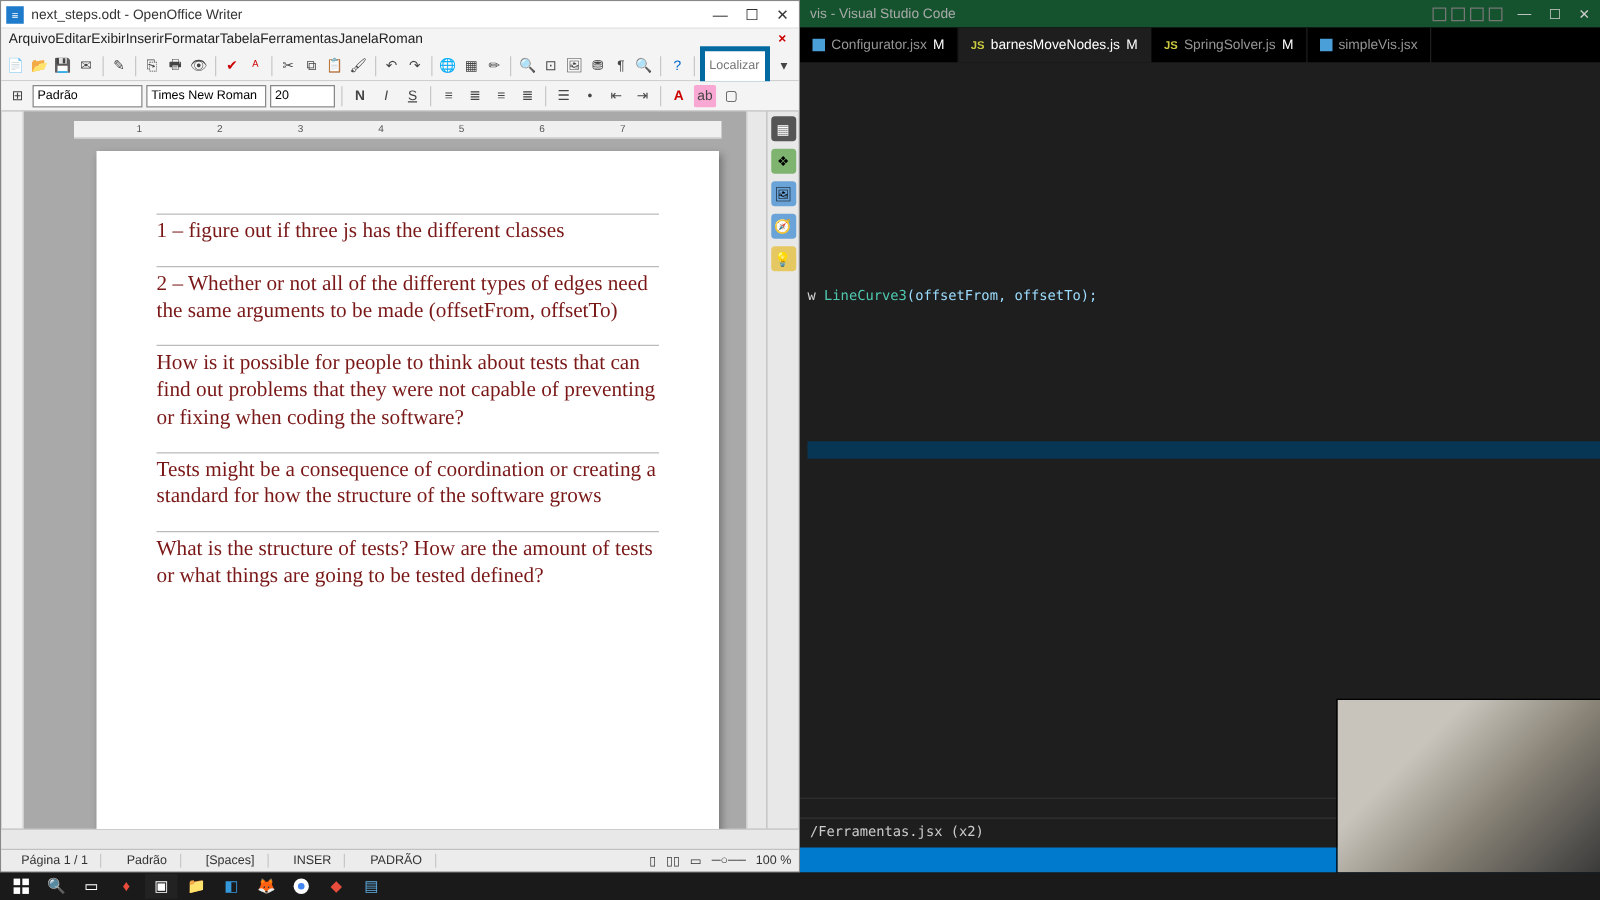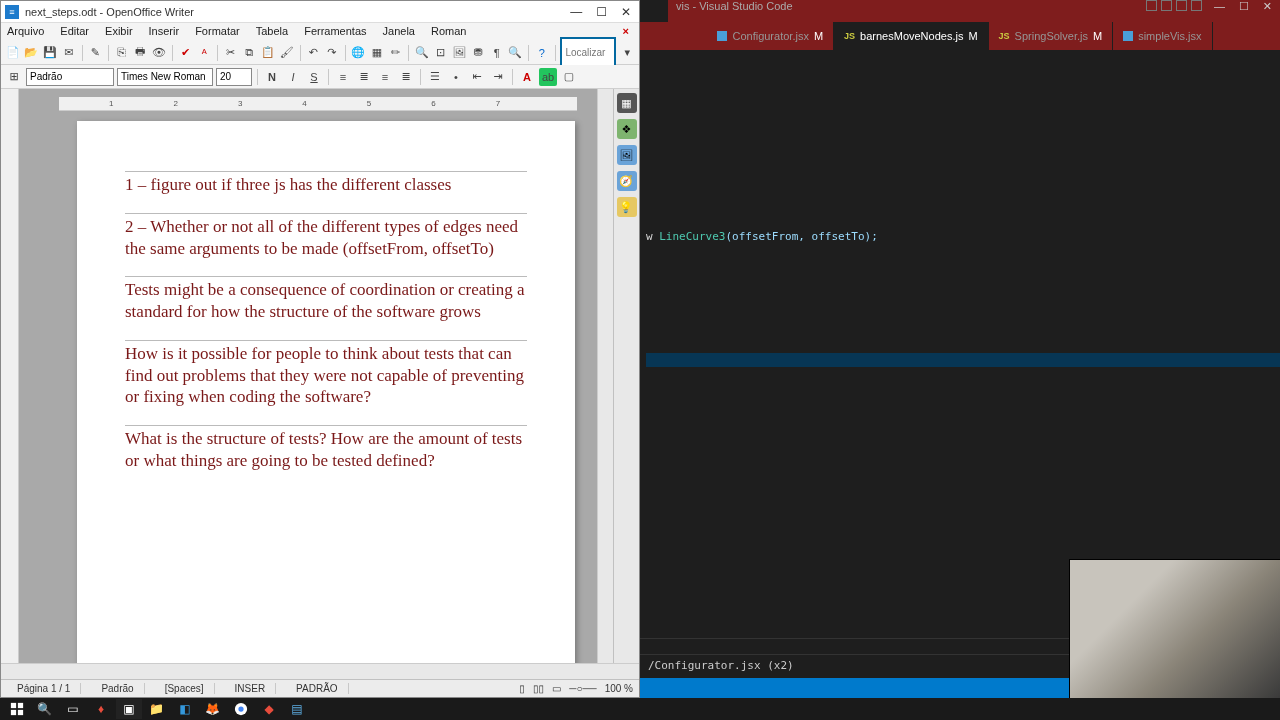--- a/index.html
+++ b/index.html
@@ -41,21 +41,21 @@
   align-items: center; justify-content: center;
   color: #fff; font-size: 9px;
 }
 .oo-title-controls { margin-left: auto; display: flex; gap: 14px; padding-right: 4px; }
 .oo-title-controls span { cursor: default; color: #333; font-size: 12px; }
 
 .oo-menubar {
   height: 18px;
   background: #f4f4f4;
   display: flex;
-  gap: 16px;
+  gap: 0;
   padding: 2px 6px;
   font-size: 11px;
   color: #222;
 }
 .oo-close-doc { margin-left: auto; color: #c00; font-weight: bold; padding-right: 4px; }
 
 .oo-toolbar {
   height: 24px;
   background: #f4f4f4;
   border-bottom: 1px solid #cfcfcf;
@@ -69,42 +69,42 @@
   display: inline-flex;
   align-items: center; justify-content: center;
   font-size: 11px;
   color: #444;
   border: 1px solid transparent;
   border-radius: 2px;
 }
 .tb-sep { width: 1px; height: 16px; background: #c8c8c8; margin: 0 2px; }
 .tb-input {
   height: 32px;
-  border: 2px solid #0369a1;
+  border: 4px solid #0369a1;
   background: #fff;
   font-size: 10px;
   padding: 0 3px;
 }
 
 .oo-formatbar {
   height: 24px;
   background: #f4f4f4;
   border-bottom: 1px solid #cfcfcf;
   display: flex;
   align-items: center;
   gap: 3px;
   padding: 0 4px;
 }
 .style-select, .font-select, .size-select {
   height: 18px; border: 1px solid #888; background: #fff;
   font-size: 10px; padding: 0 3px;
 }
 .style-select { width: 88px; }
 .font-select { width: 96px; }
-.size-select { width: 36px; }
+.size-select { width: 52px; }
 
 .oo-main {
   flex: 1;
   display: flex;
   background: #a9a9a9;
   position: relative;
   overflow: hidden;
 }
 .oo-vruler {
   width: 18px;
@@ -191,38 +191,37 @@
   position: absolute;
   left: 640px; top: 0;
   width: 640px; height: 698px;
   background: #1e1e1e;
   color: #ccc;
   display: flex;
   flex-direction: column;
 }
 .vs-titlebar {
   height: 22px;
-  background: #7f1d1d;
-  display: flex;
+  background: #14532d;
+  display: flex;
+  align-items: center;
   padding: 0 8px;
   font-size: 11px;
   color: #aaa;
-  margin-left: 28px;
 }
 .vs-title-icons { margin-left: auto; display: flex; gap: 4px; }
 .vs-dot { width: 11px; height: 11px; border: 1px solid #777; }
 .vs-win { margin-left: 12px; display: flex; gap: 14px; color: #ccc; }
 
 .vs-tabbar {
   height: 28px;
-  background: #7f1d1d;
+  background: #000000;
   display: flex;
   align-items: stretch;
   font-size: 11px;
-  justify-content: center;
 }
 .vs-tab {
   padding: 0 10px;
   display: flex;
   align-items: center;
   gap: 5px;
   color: #969696;
   border-right: 1px solid #1e1e1e;
 }
 .vs-tab.active { background: #1e1e1e; color: #fff; }
@@ -391,42 +390,42 @@
     <span class="tb-btn">≣</span>
     <span class="tb-sep"></span>
     <span class="tb-btn">☰</span>
     <span class="tb-btn">•</span>
     <span class="tb-btn">⇤</span>
     <span class="tb-btn">⇥</span>
     <span class="tb-sep"></span>
     <span class="tb-btn" style="color:#c00">
         <b>A</b>
       </span>
-    <span class="tb-btn" style="background:#22c55e">ab</span>
+    <span class="tb-btn" style="background:#f9a8d4">ab</span>
     <span class="tb-btn">▢</span>
   </div>
 
   <div class="oo-main">
     <div class="oo-vruler"></div>
     <div class="oo-page-area">
       <div class="oo-hruler">
         <span>1</span>
           <span>2</span>
           <span>3</span>
           <span>4</span>
           <span>5</span>
           <span>6</span>
           <span>7</span>
       </div>
       <div class="oo-page">
         <div class="doc-text">
           <p>1 – figure out if three js has the different classes</p>
           <p>2 – Whether or not all of the different types of edges need the same arguments to be made (offsetFrom, offsetTo)</p>
+          <p>How is it possible for people to think about tests that can find out problems that they were not capable of preventing or fixing when coding the software?</p>
           <p>Tests might be a consequence of coordination or creating a standard for how the structure of the software grows</p>
-          <p>How is it possible for people to think about tests that can find out problems that they were not capable of preventing or fixing when coding the software?</p>
           <p>What is the structure of tests? How are the amount of tests or what things are going to be tested defined?</p>
         </div>
       </div>
     </div>
     <div class="oo-vscroll"></div>
     <div class="oo-sidebar">
       <div class="sb-badge" style="background:#555;color:#fff">▦</div>
       <div class="sb-badge" style="background:#7eb46f">❖</div>
       <div class="sb-badge" style="background:#6aa3d8">🖼</div>
       <div class="sb-badge" style="background:#6aa3d8">🧭</div>
@@ -499,21 +498,21 @@
 
   <div class="vs-term-top">
     <span>powershell</span>
     <span>+</span>
     <span>▯</span>
     <span>🗑</span>
     <span>^</span>
     <span>✕</span>
   </div>
   <div class="vs-terminal">
-    <span>/Configurator.jsx (x2)</span>
+    <span>/Ferramentas.jsx (x2)</span>
   </div>
 
   <div class="vs-status">
     <div class="right">
       <span>Ln 136, Col 13 (2 selected)</span>
       <span>Spaces</span>
     </div>
   </div>
 </div>
 

